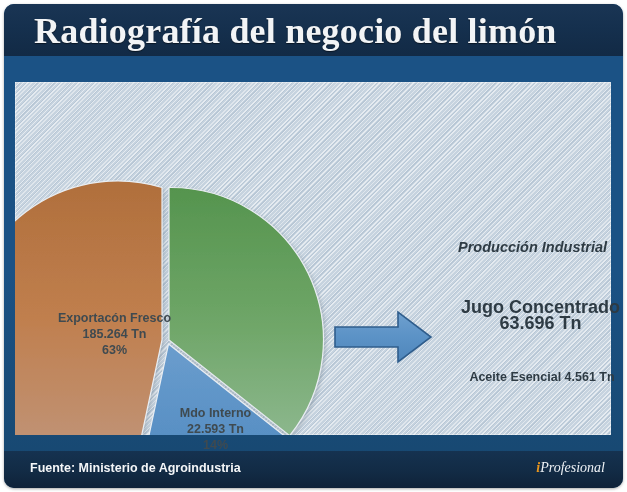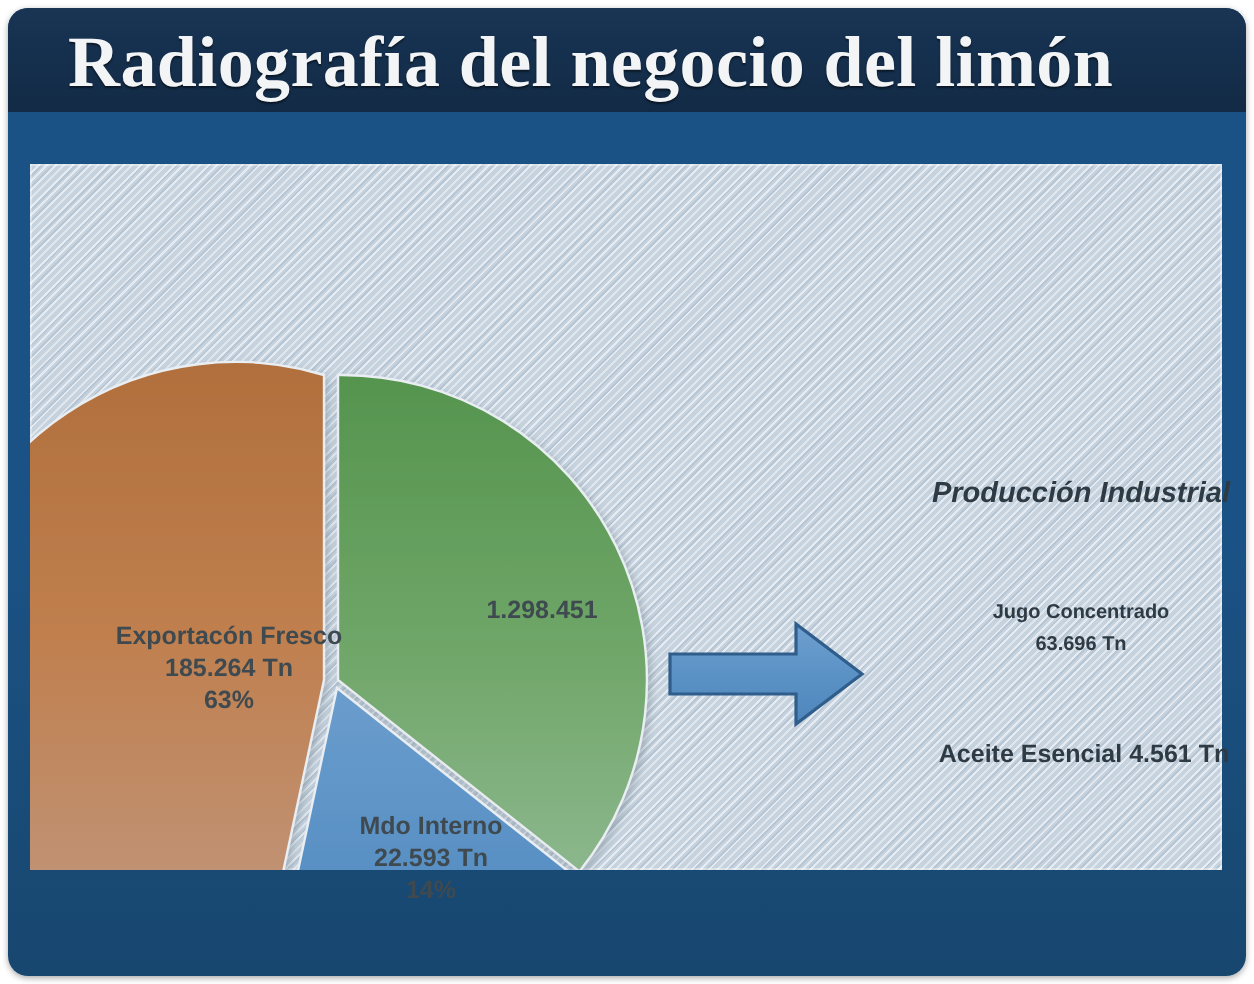--- a/index.html
+++ b/index.html
@@ -110,34 +110,34 @@
     width: 102px;
     height: 58px;
   }
 
   
   .prod-title {
     position: absolute;
     left: 443px;
     top: 157px;
     width: 165px;
-    text-align: center;
+    text-align: left;
     font-size: 14.5px;
     font-style: italic;
     font-weight: bold;
     color: #2e3b44;
     white-space: nowrap;
   }
   .prod-item-1 {
     position: absolute;
     left: 443px;
     top: 217px;
     width: 165px;
     text-align: center;
-    font-size: 10px;
+    font-size: 18px;
     font-weight: bold;
     line-height: 16px;
     color: #2e3b44;
   }
   .prod-item-2 {
     position: absolute;
     left: 432px;
     top: 288px;
     width: 190px;
     text-align: center;
@@ -231,21 +231,20 @@
                  Z"></path>
       </svg>
 
       <div class="slice-label" id="label-export">
         <span class="l1">Exportacón Fresco</span>
         <span class="l2">185.264 Tn</span>
         <span class="l3">63%</span>
       </div>
 
       <div class="slice-label" id="label-industria">
-        <span class="l3">1.298.451</span>
       </div>
 
       <div class="slice-label" id="label-mdo">
         <span class="l1">Mdo Interno</span>
         <span class="l2">22.593 Tn</span>
         <span class="l3">14%</span>
       </div>
     </div>
 
     <div class="arrow">
@@ -265,14 +264,20 @@
 
     <div class="prod-item-1">
       <span style="display:block">Jugo Concentrado</span>
       <span style="display:block">63.696 Tn</span>
     </div>
 
     <div class="prod-item-2">Aceite Esencial 4.561 Tn</div>
 
   </div>
 
+  <div class="footerbar">
+    <div class="footer-source">Fuente: Ministerio de Agroindustria</div>
+    <div class="footer-logo">
+      <span class="logo-i">i</span><span class="logo-rest">Profesional</span>
+    </div>
+  </div>
 
 </div>
 
 </body></html>

